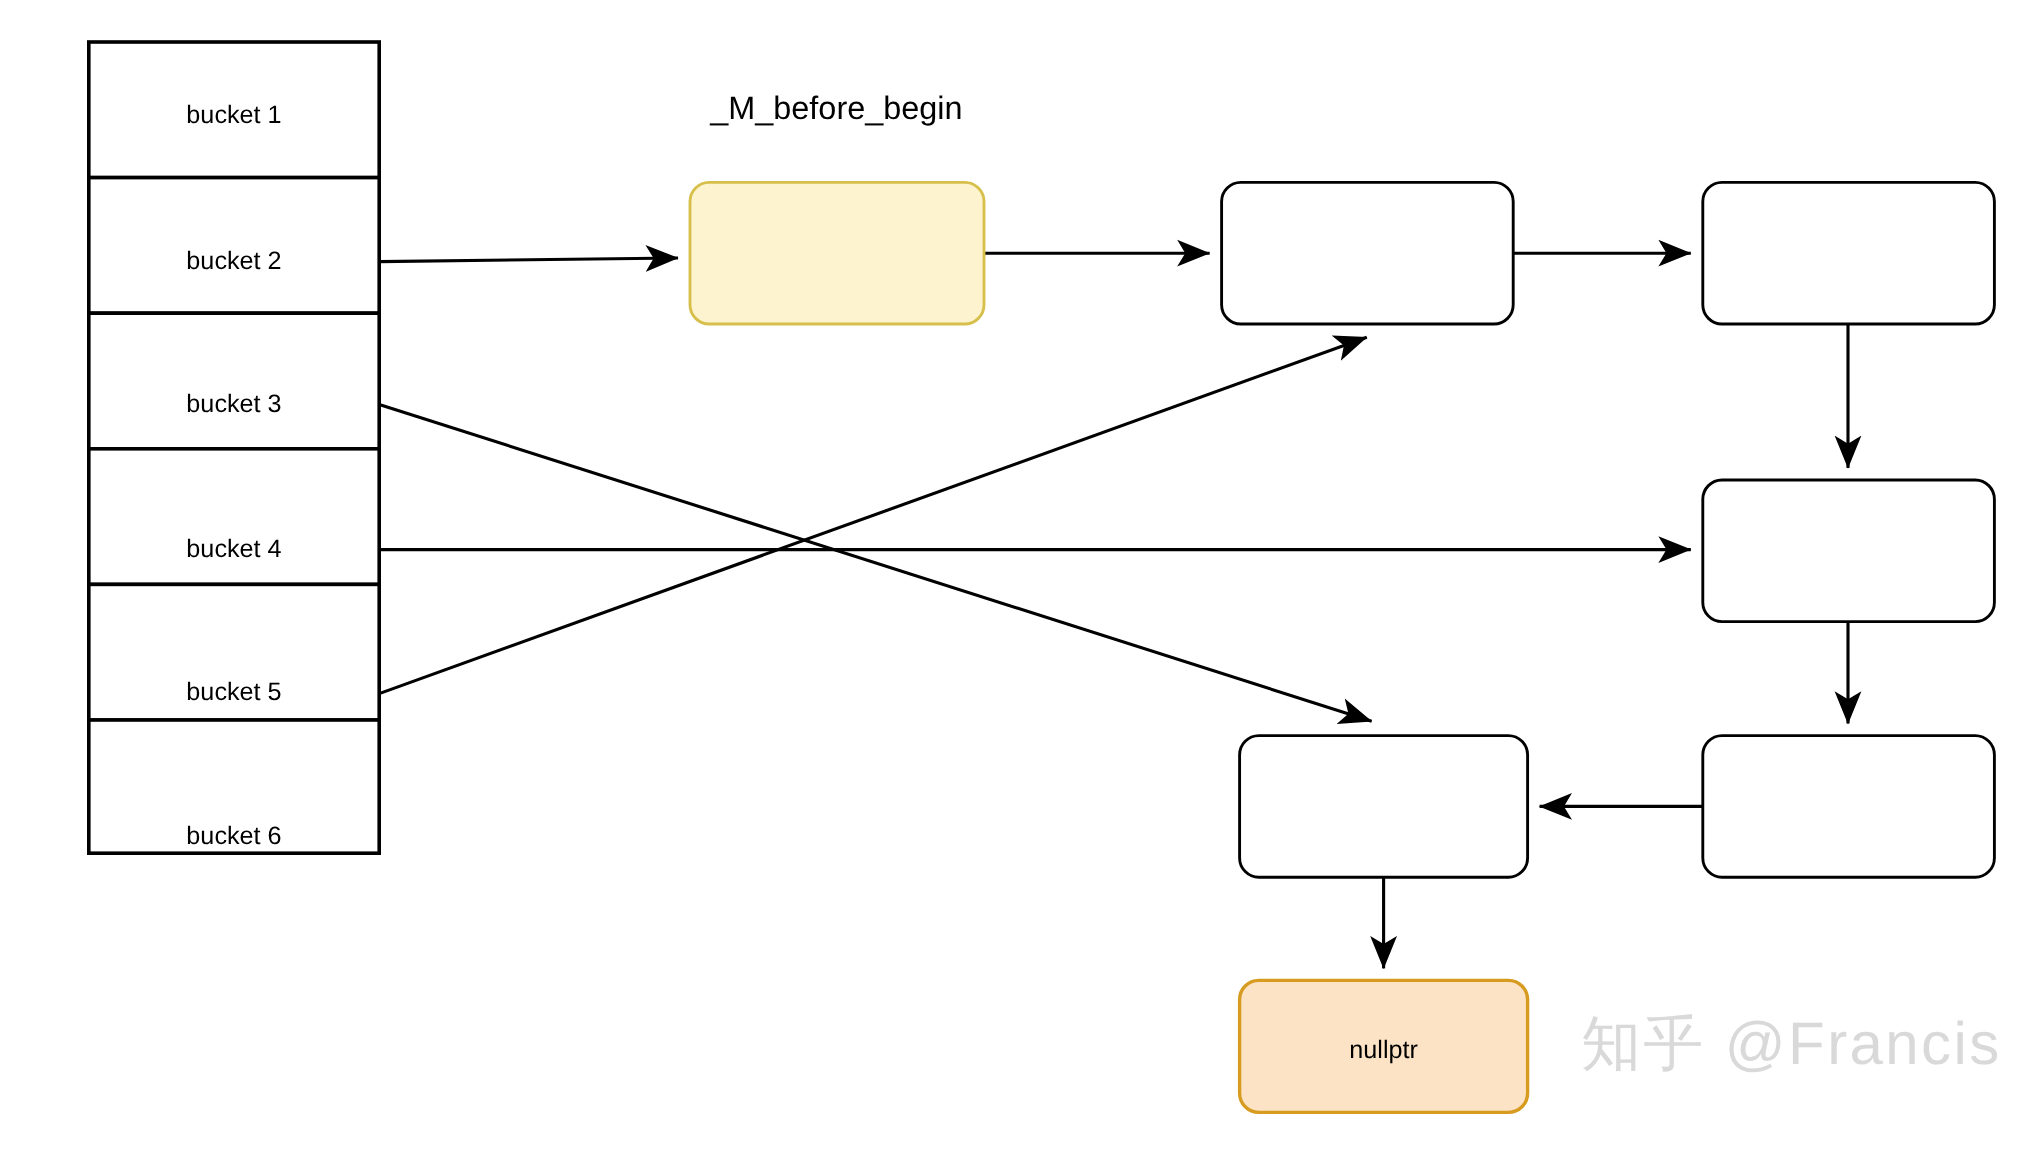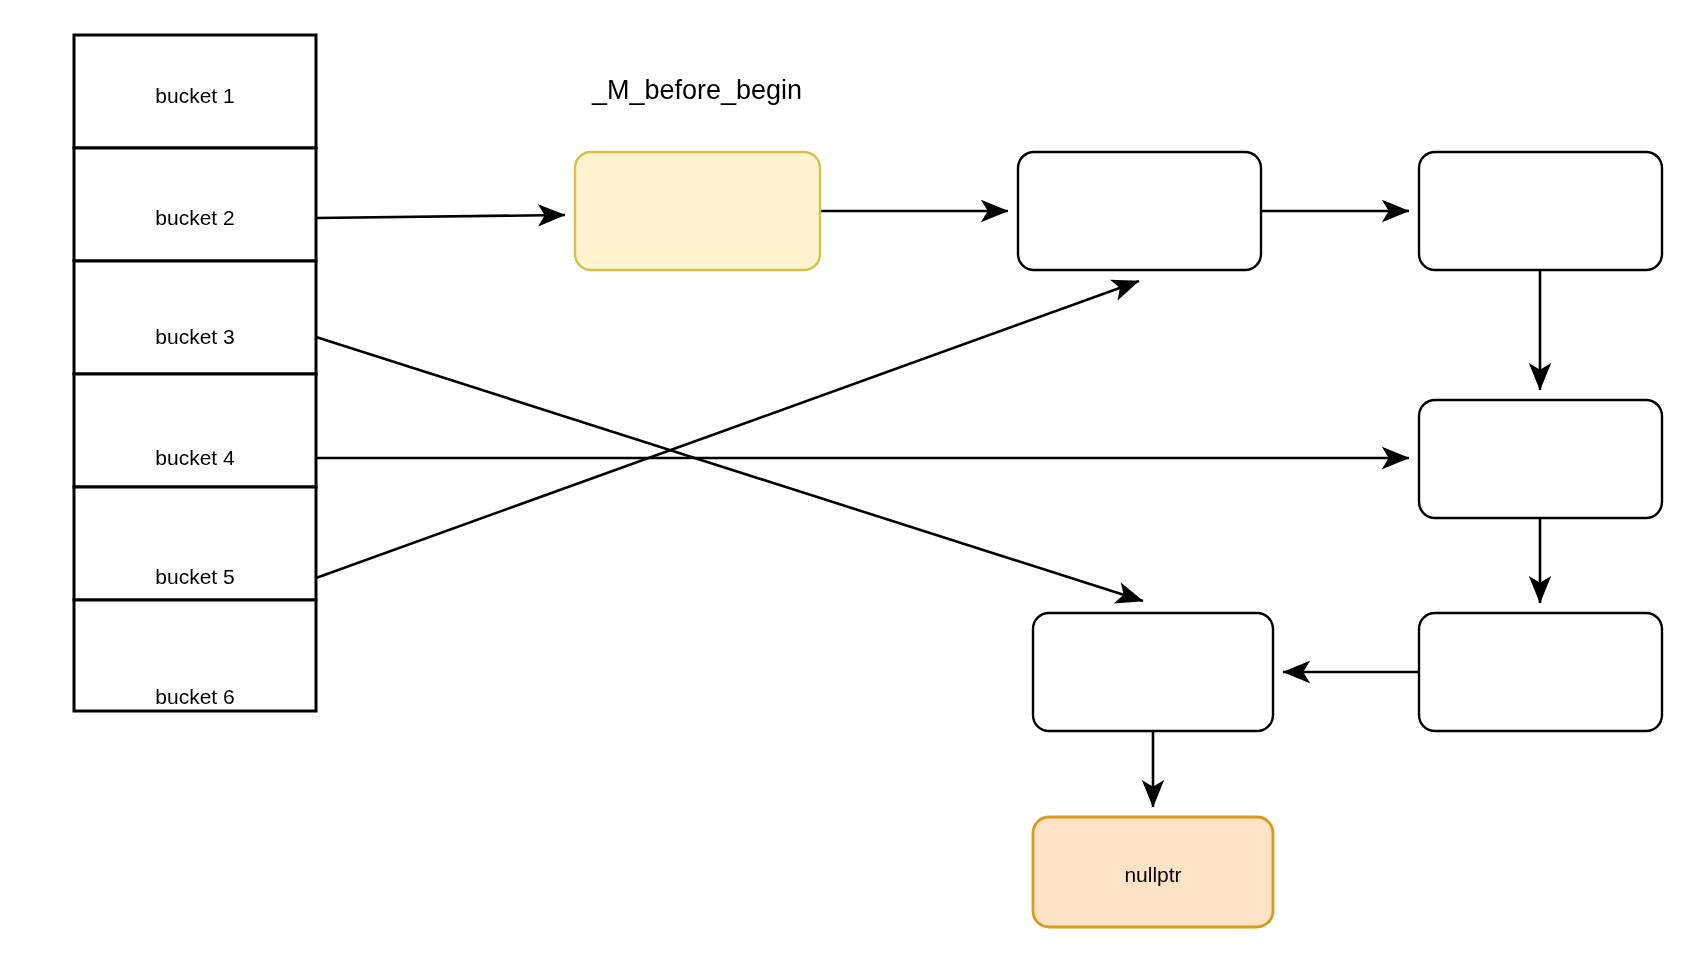--- a/index.html
+++ b/index.html
@@ -139,13 +139,14 @@
       <rect class="node-rect" x="1407" y="152" width="243" height="118" rx="16" ry="16"></rect>
       <rect class="node-rect" x="1407" y="400" width="243" height="118" rx="16" ry="16"></rect>
       <rect class="node-rect" x="1407" y="613" width="243" height="118" rx="16" ry="16"></rect>
       <rect class="node-rect" x="1021" y="613" width="240" height="118" rx="16" ry="16"></rect>
 
       <rect class="node-rect-orange" x="1021" y="817" width="240" height="110" rx="16" ry="16"></rect>
       <text class="lbl" x="1141" y="876">nullptr</text>
     </g>
   </svg>
 
+  <div class="watermark-text">知乎 @Francis</div>
 </div>
 
 </body></html>

